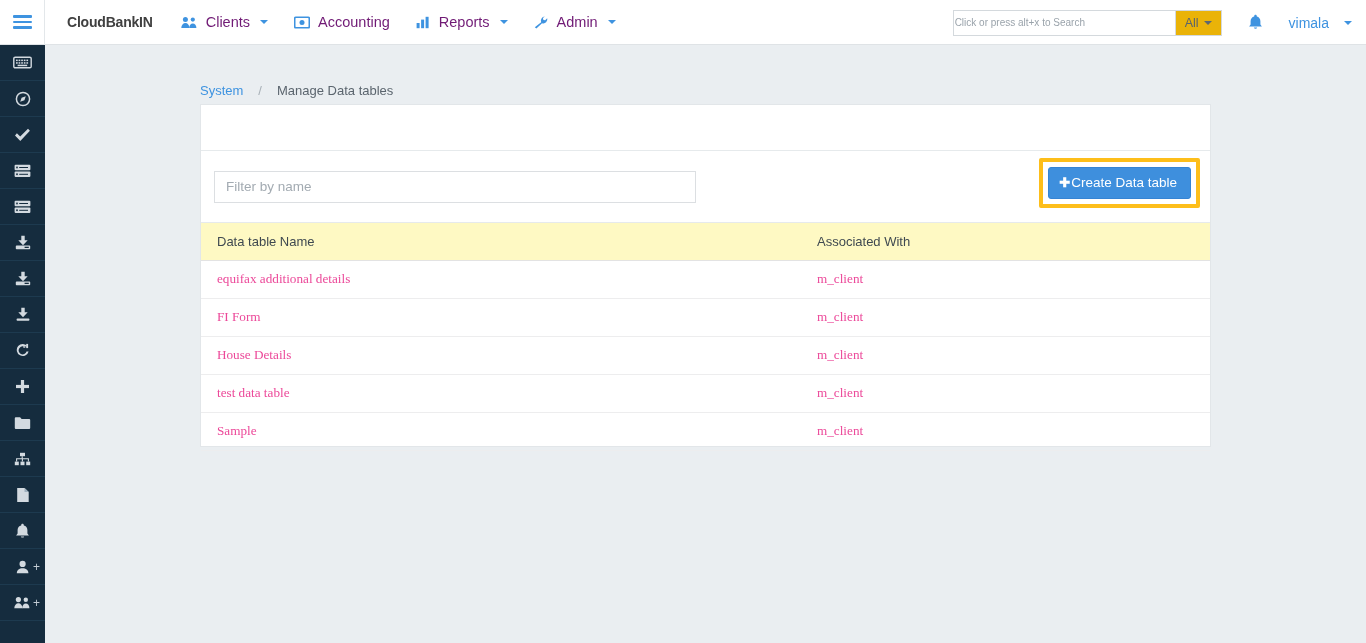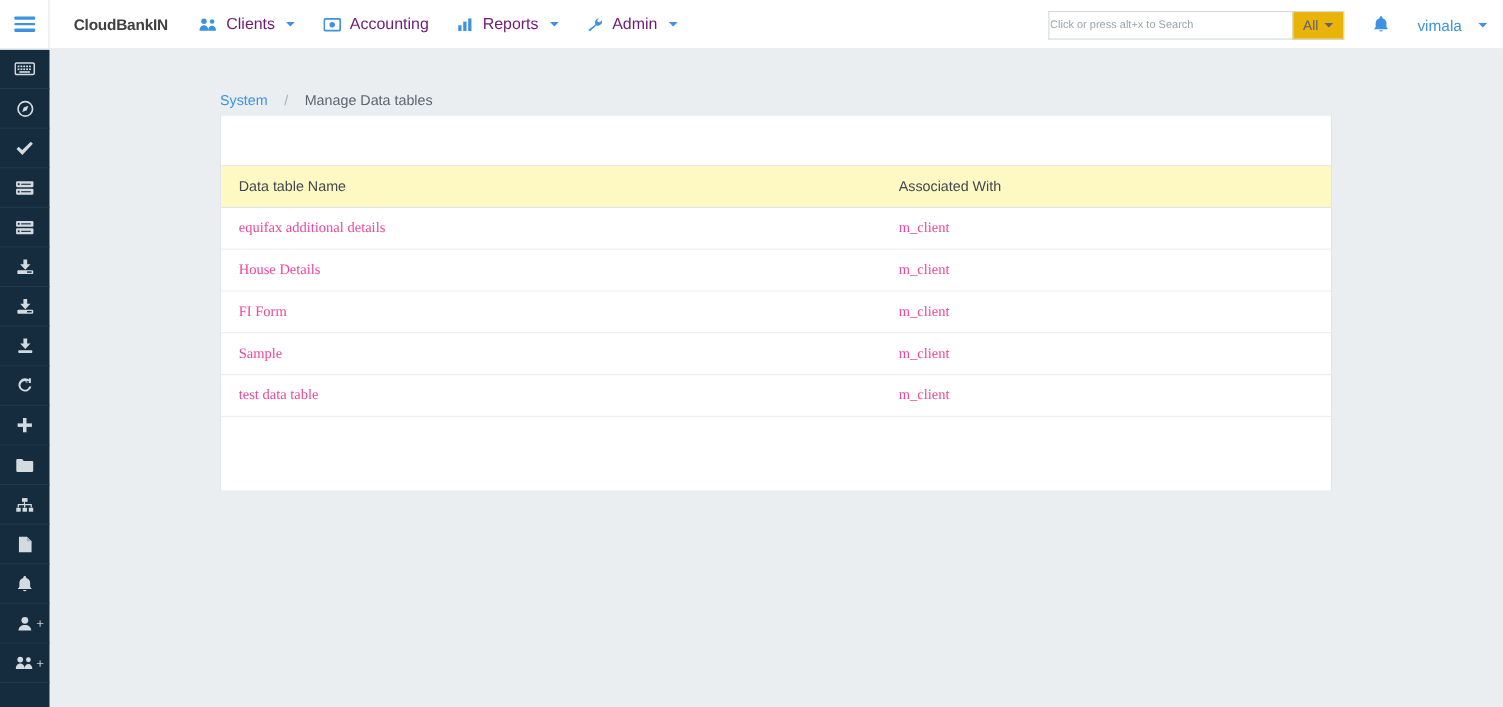--- a/index.html
+++ b/index.html
@@ -446,49 +446,59 @@
   <div id="breadcrumb">
     <span class="bc-link">System</span>
     <span class="bc-sep">/</span>
     <span class="bc-current">Manage Data tables</span>
   </div>
 
   <div id="card">
 
     <div id="card-head"></div>
 
+    <div id="card-toolbar">
+      <input id="filter-input" type="text" placeholder="Filter by name" style="">
+
+      <div id="create-highlight">
+        <button id="create-btn">
+          <span class="plus-glyph">✚</span>
+          <span>Create Data table</span>
+        </button>
+      </div>
+    </div>
 
     <table id="dt">
       <colgroup>
           <col class="c1">
           <col class="c2">
         </colgroup>
       <thead>
         <tr>
           <th>Data table Name</th>
           <th>Associated With</th>
         </tr>
       </thead>
       <tbody>
         <tr>
           <td>equifax additional details</td>
           <td>m_client</td>
         </tr>
         <tr>
+          <td>FI Form</td>
+          <td>m_client</td>
+        </tr>
+        <tr>
           <td>House Details</td>
           <td>m_client</td>
         </tr>
         <tr>
-          <td>FI Form</td>
+          <td>test data table</td>
           <td>m_client</td>
         </tr>
         <tr>
           <td>Sample</td>
           <td>m_client</td>
         </tr>
-        <tr>
-          <td>test data table</td>
-          <td>m_client</td>
-        </tr>
       </tbody>
     </table>
   </div>
 </div>
 
 </body></html>

